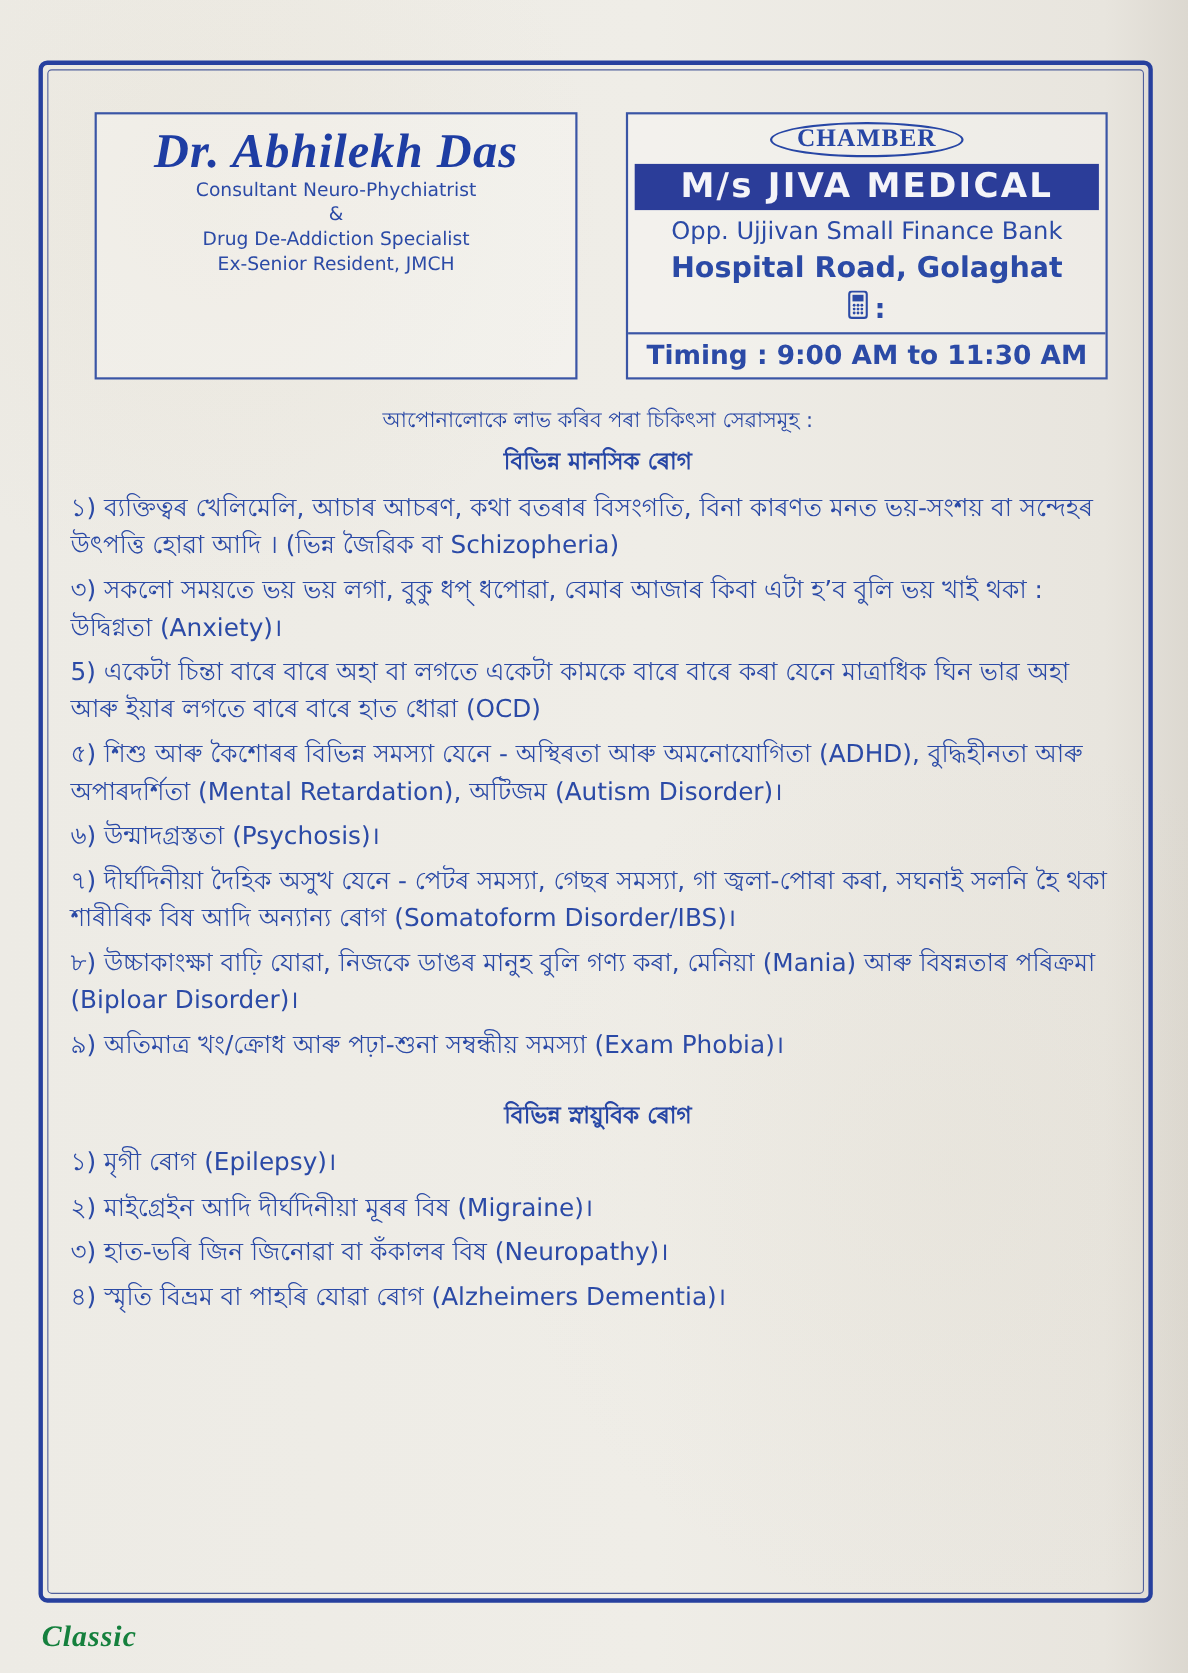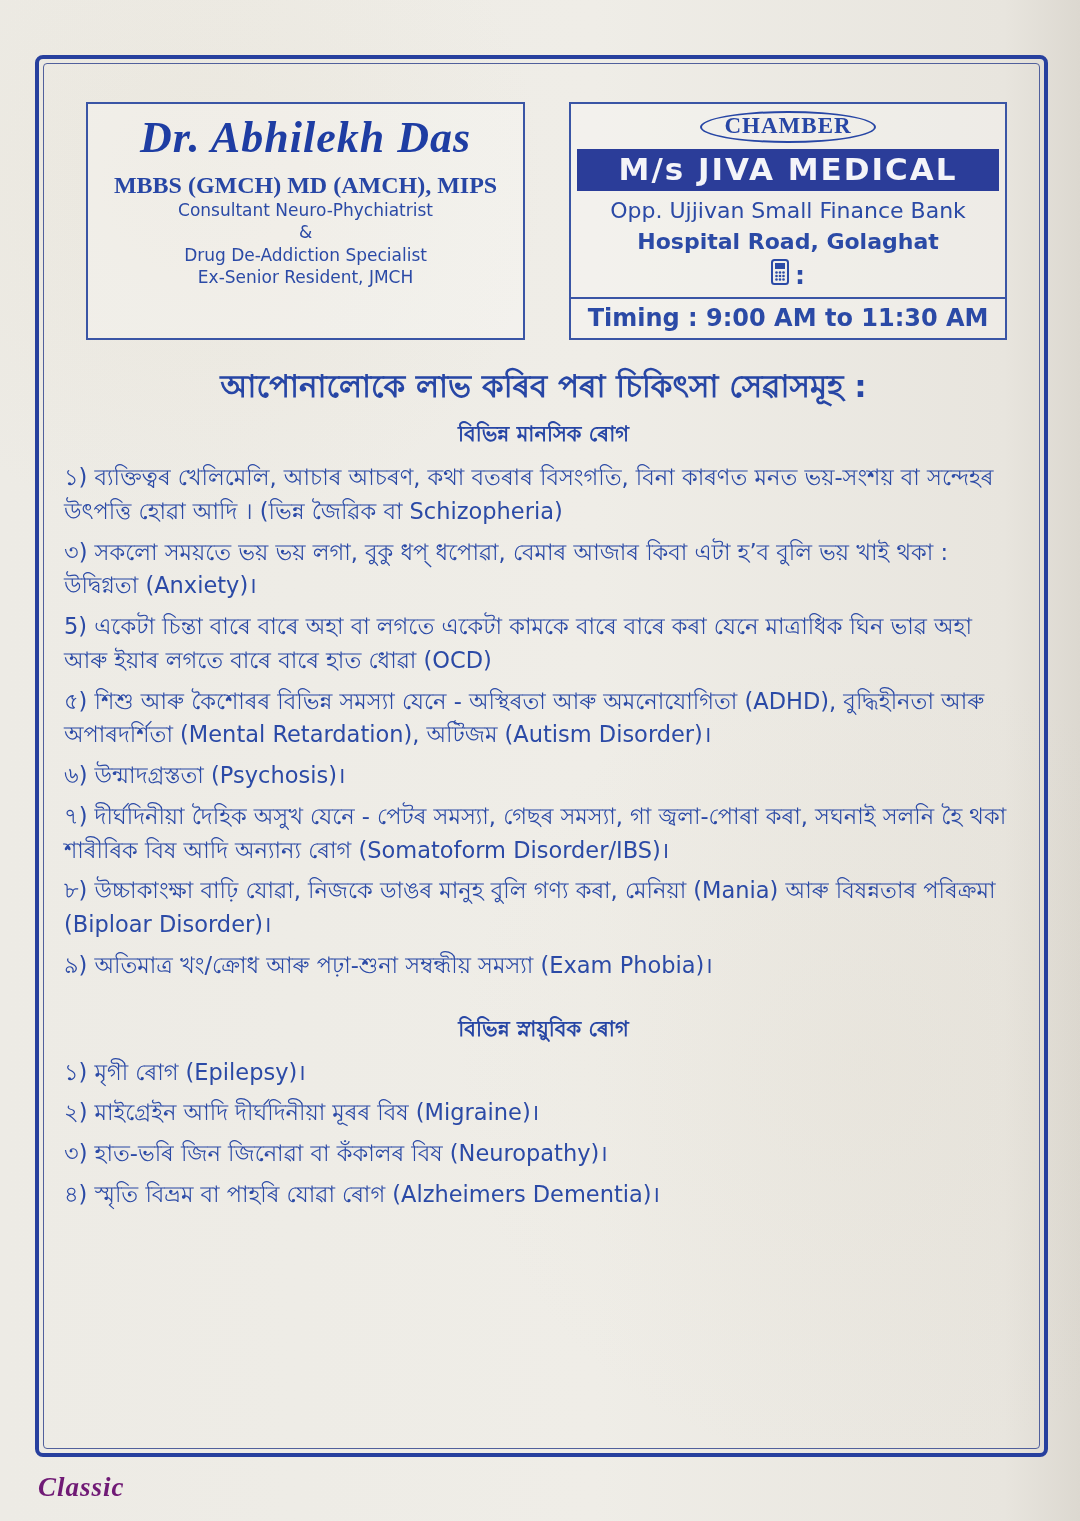--- a/index.html
+++ b/index.html
@@ -101,42 +101,42 @@
   .chamber-banner{
     margin:6px 6px 4px 6px;
     background:#2b3d99;
     color:#f4f4f8;
     font-weight:bold;
     font-size:31px;
     letter-spacing:2px;
     padding:2px 0 4px 0;
   }
   .ch-addr1{font-size:22px;line-height:1.3;margin-top:2px;}
-  .ch-addr2{font-size:22px;font-weight:bold;line-height:1.3;margin-top:2px;}
+  .ch-addr2{font-size:26px;font-weight:bold;line-height:1.3;margin-top:2px;}
   .ch-phone{
     font-size:25px;
     font-weight:600;
     margin-top:3px;
     display:flex;
     align-items:center;
     justify-content:center;
     gap:6px;
     padding-bottom:6px;
   }
   .ch-timing{
     border-top:2.5px solid #3a55a5;
     font-size:24px;
     font-weight:600;
     padding:5px 0 6px 0;
     margin-top:auto;
   }
   .svc-intro{
     text-align:center;
-    font-size:31px;
-    font-weight:bold;
+    font-size:19px;
+    font-weight:normal;
     margin-top:22px;
     color:#2746a5;
   }
   .svc-title{
     text-align:center;
     font-size:21px;
     font-weight:bold;
     color:#2746a5;
     margin:4px 0 8px 0;
   }
@@ -150,37 +150,36 @@
     color:#2b4aa6;
   }
   .watermark{
     position:absolute;
     left:38px;
     bottom:18px;
     font-family:"Liberation Serif","DejaVu Serif",serif;
     font-style:italic;
     font-weight:bold;
     font-size:27px;
-    color:#701a75;
+    color:#15803d;
     letter-spacing:1px;
   }
   .phone-glyph{flex:0 0 auto;display:inline-block;}
 </style>
 </head>
 <body>
 
 <div class="frame">
   <div class="frame-inner">
 
 
     <div class="cards">
 
       <div class="doc-card">
         <div class="doc-name">Dr. Abhilekh Das</div>
-        <div class="doc-quals">MBBS (GMCH) MD (AMCH), MIPS</div>
         <div class="doc-line">Consultant Neuro-Phychiatrist</div>
         <div class="doc-line">&amp;</div>
         <div class="doc-line">Drug De-Addiction Specialist</div>
         <div class="doc-line">Ex-Senior Resident, JMCH</div>
       </div>
 
       <div class="chamber-card">
         <div>
           <span class="chamber-pill">CHAMBER</span>
         </div>

